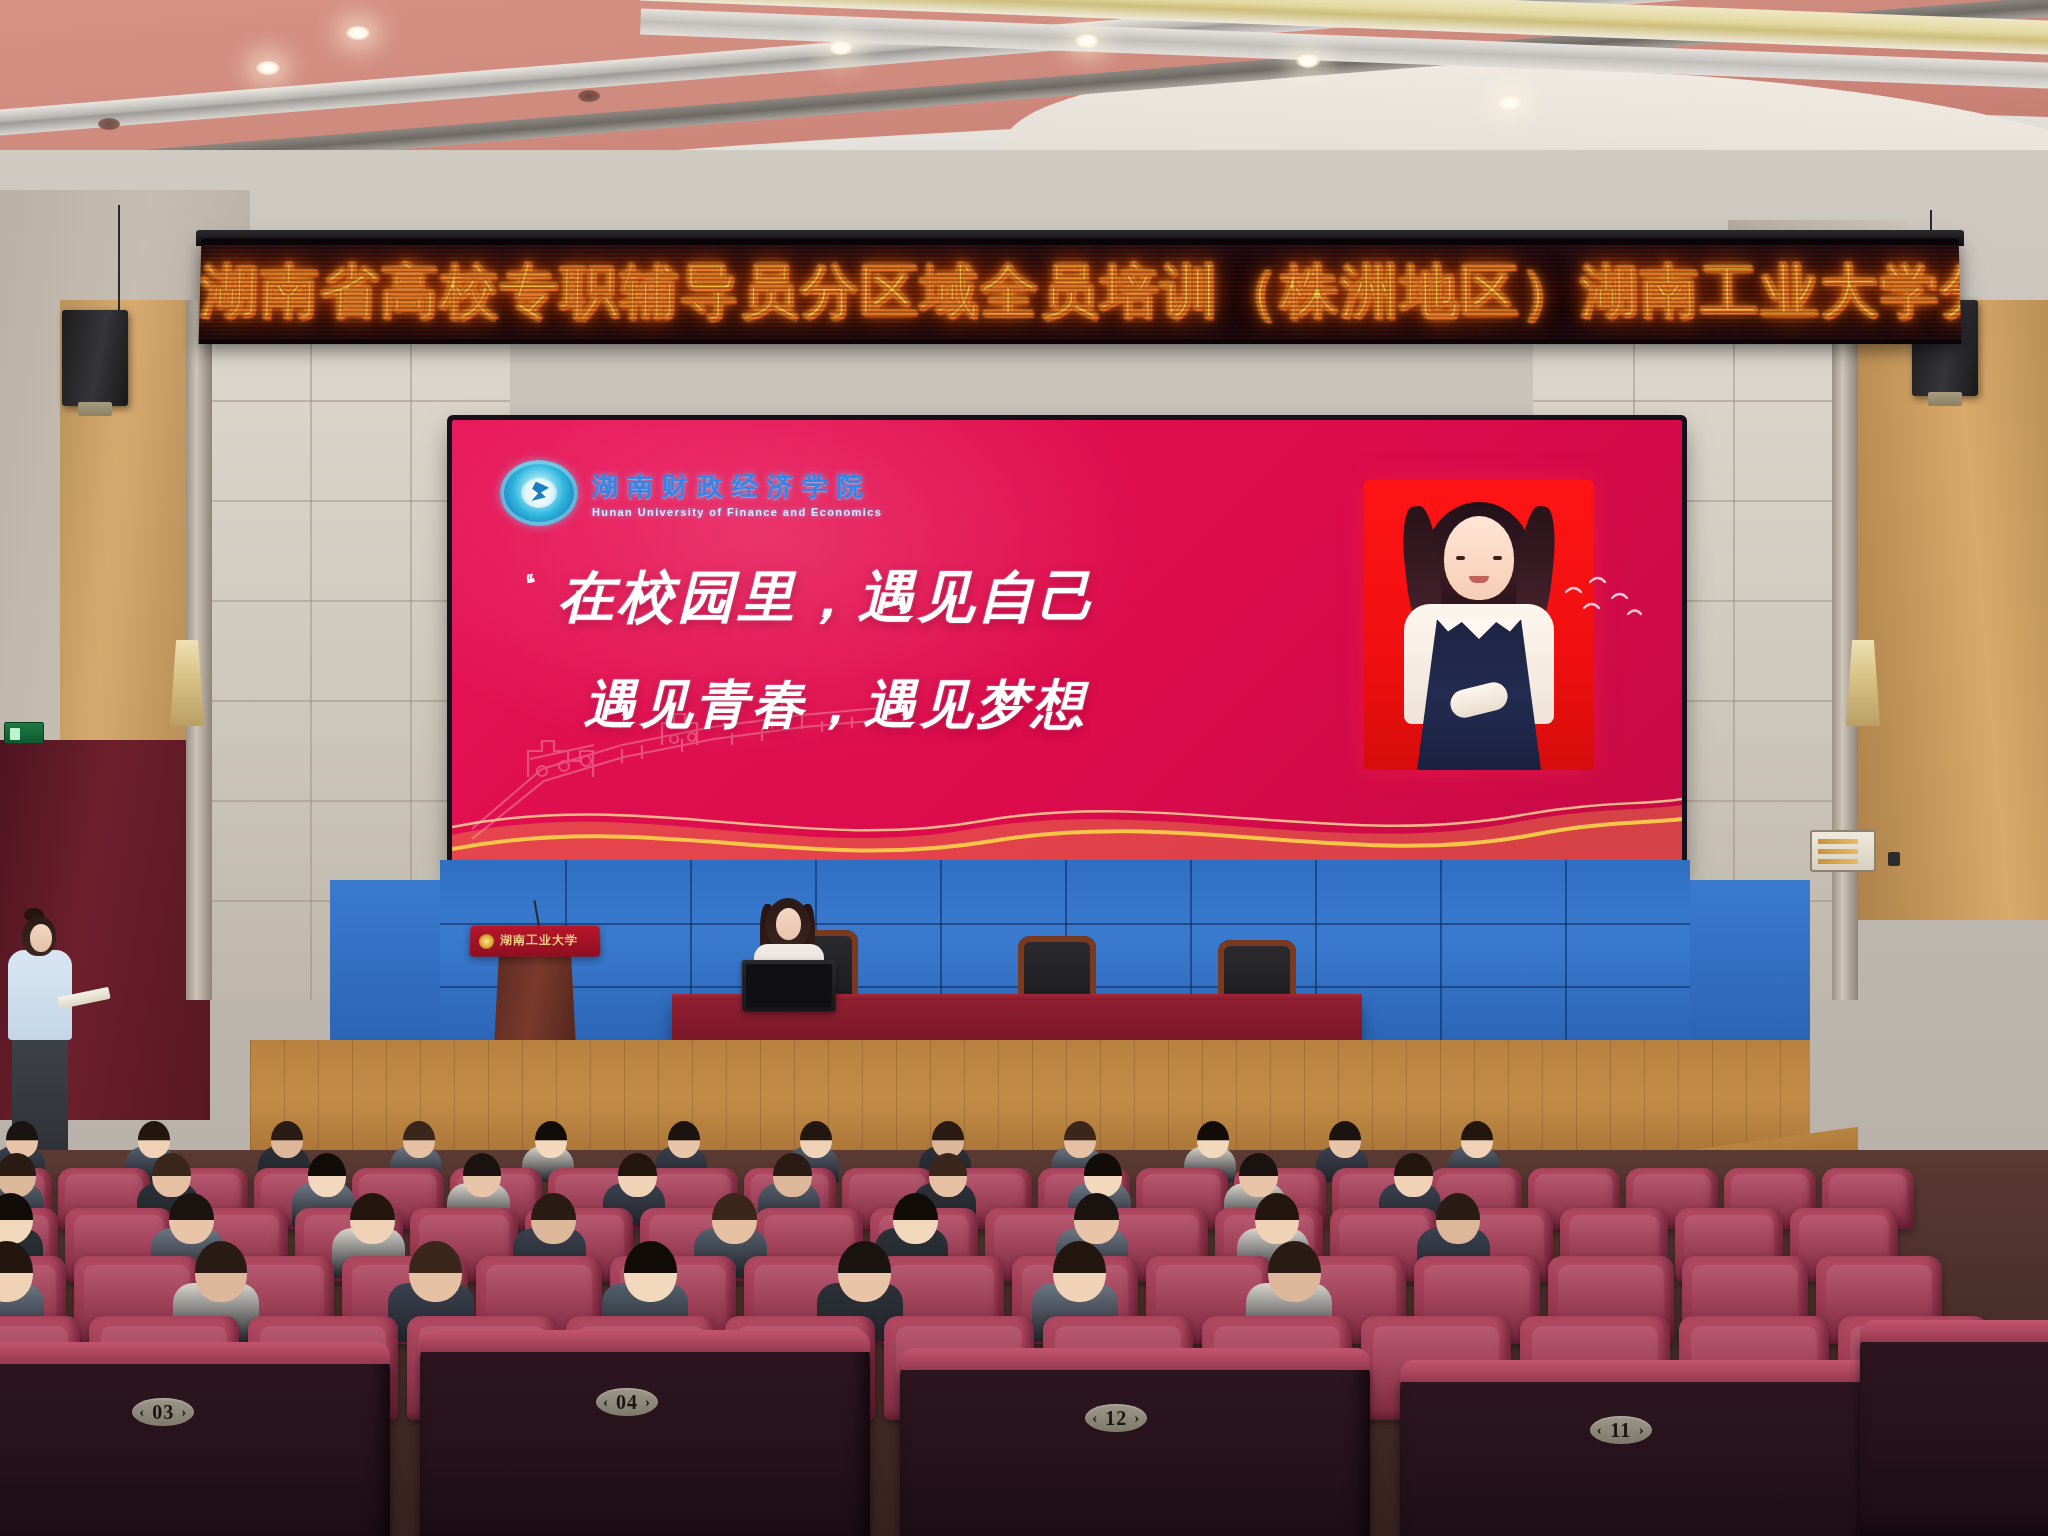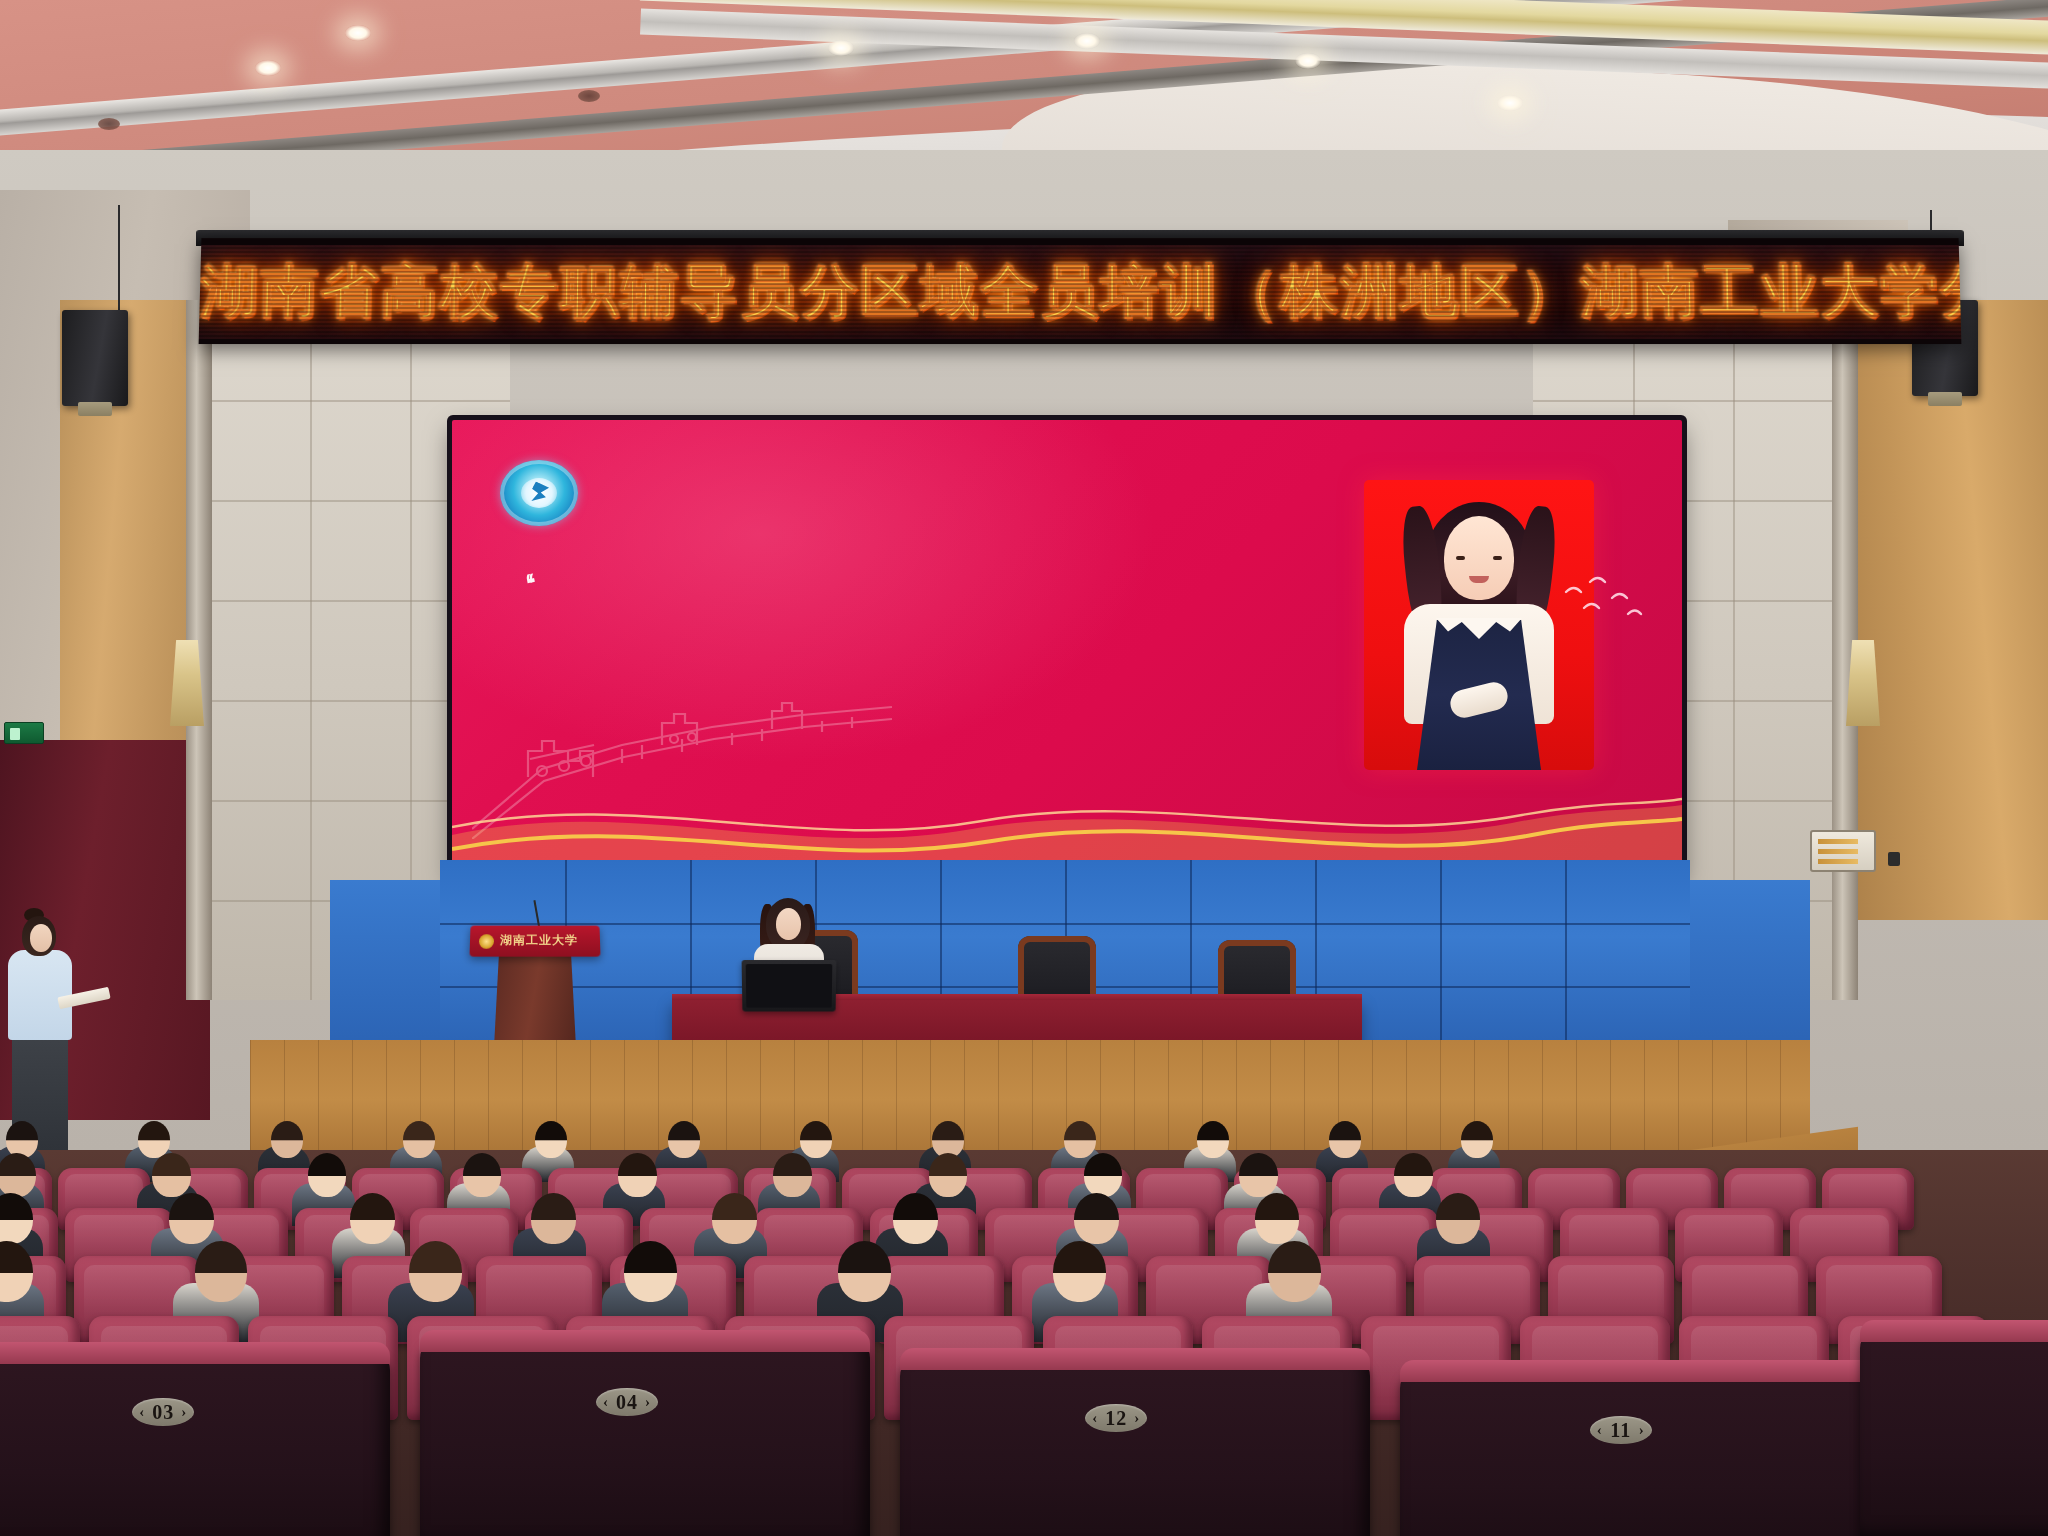--- a/index.html
+++ b/index.html
@@ -568,23 +568,31 @@
           <path d="M190 96 l0 -22 l12 0 l0 -9 l11 0 l0 9 l12 0 l0 22"></path>
           <circle cx="202" cy="90" r="4"></circle>
             <circle cx="220" cy="88" r="4"></circle>
           <path d="M300 80 l0 -18 l10 0 l0 -8 l10 0 l0 8 l10 0 l0 18"></path>
           <path d="M150 100 l0 14 M170 96 l0 14 M210 90 l0 13 M260 84 l0 12 M290 80 l0 12 M350 72 l0 11 M380 68 l0 11"></path>
         </g>
       </svg>
 
       <div class="slide-logo">
         <div class="logo-seal"></div>
+        <div class="logo-text">
+          <div class="logo-cn">湖南财政经济学院</div>
+          <div class="logo-en">Hunan University of Finance and Economics</div>
+        </div>
       </div>
 
       <div class="quote-mark">‘‘</div>
+      <div class="slide-calli">
+        <div class="calli-line l1">在校园里，遇见自己</div>
+        <div class="calli-line l2">遇见青春，遇见梦想</div>
+      </div>
 
       <div class="portrait-card">
         <div class="pt-hair"></div>
         <div class="pt-face">
           <div class="pt-eye" style="left:12px;"></div>
           <div class="pt-eye" style="right:12px;"></div>
           <div class="pt-mouth"></div>
         </div>
         <div class="pt-hair-front-l"></div>
         <div class="pt-hair-front-r"></div>

